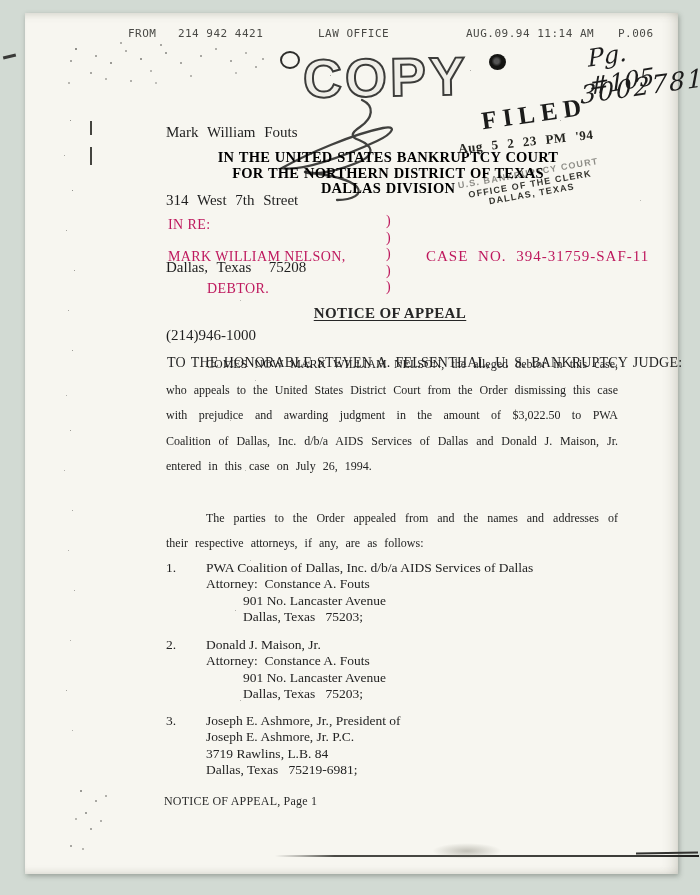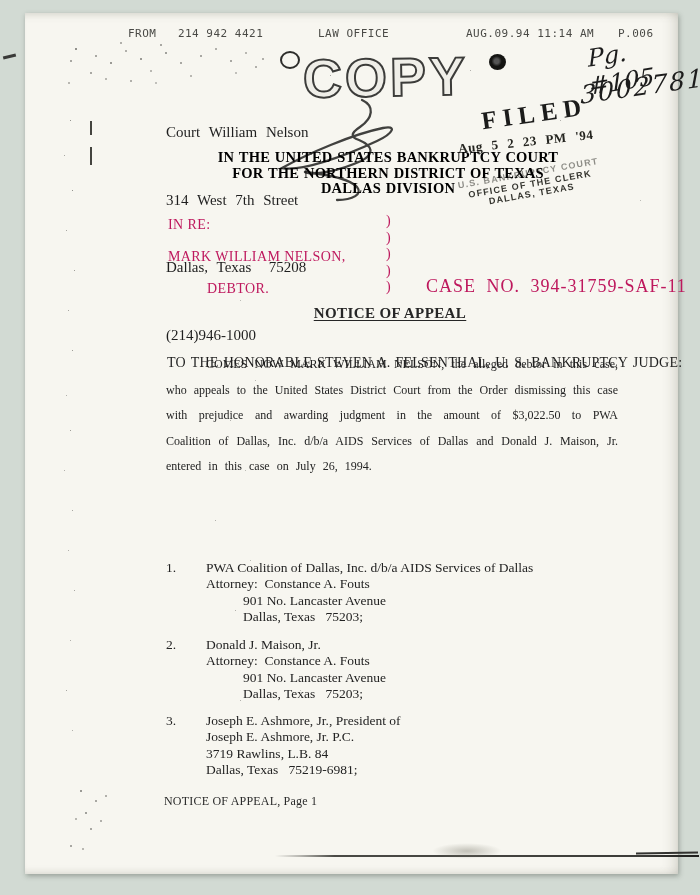--- a/index.html
+++ b/index.html
@@ -44,21 +44,21 @@
 
   
   #heading{left:172px;top:150px;width:432px;text-align:center;font-weight:700;font-size:14.5px;
            line-height:15.6px;letter-spacing:.2px;word-spacing:1px;color:#000000;}
 
   
   .cap{font-size:14px;letter-spacing:.4px;color:#be185d;}
   #in-re{left:168px;top:217px;}
   #debtor-name{left:168px;top:249px;}
   #debtor-label{left:207px;top:281px;}
-  #case-no{left:426px;top:248px;font-size:18px;letter-spacing:1px;word-spacing:5px;margin-top:28px;}
+  #case-no{left:426px;top:248px;font-size:15px;letter-spacing:1px;word-spacing:5px;}
   #parens{left:386px;top:213px;font-size:14px;line-height:16.5px;}
   #parens span{display:block;}
 
   
   #title{left:170px;top:305px;width:440px;text-align:center;font-weight:700;font-size:15px;letter-spacing:.4px;}
   #title span{text-decoration:underline;text-underline-offset:2px;}
   #salutation{left:167px;top:331px;font-size:14px;letter-spacing:.2px;word-spacing:1.5px;color:#1f1f1f;margin-top:24px;}
   .para{left:166px;width:452px;text-align:justify;font-size:12px;color:#232323;word-spacing:4px;}
   #p1{top:352px;line-height:25.6px;text-indent:40px;}
   #p2{top:506px;line-height:24.5px;text-indent:40px;}
@@ -135,21 +135,21 @@
 
   <svg class="abs" id="squiggle" style="left:265px;top:92px;" width="190" height="115" viewBox="0 0 190 115">
     <g fill="none" stroke="#2e2e2c" stroke-width="2.3" stroke-linecap="round" opacity="0.9">
       <path d="M 17 76 C 42 62, 88 42, 118 36 C 132 33, 129 41, 112 49 C 80 64, 36 80, 17 76 Z"></path>
       <path d="M 97 8 C 110 14, 108 26, 95 35 C 86 41, 85 45, 94 48 C 108 54, 110 62, 96 69 C 74 79, 48 84, 40 80"></path>
       <path d="M 40 80 C 58 82, 84 86, 92 95 C 98 102, 88 108, 72 108"></path>
     </g>
   </svg>
 
   <div class="abs pre" id="sender">
-    <div>Court William Nelson</div>
+    <div>Mark William Fouts</div>
     <div>314 West 7th Street</div>
     <div>Dallas, Texas  75208</div>
     <div>(214)946-1000</div>
   </div>
 
   <div class="abs" id="heading">
     <div>IN THE UNITED STATES BANKRUPTCY COURT</div>
     <div>FOR THE NORTHERN DISTRICT OF TEXAS</div>
     <div>DALLAS DIVISION</div>
   </div>
@@ -162,20 +162,21 @@
     <span>)</span>
     <span>)</span>
     <span>)</span>
     <span>)</span>
     <span>)</span>
   </div>
 
   <div class="abs" id="title"><span>NOTICE OF APPEAL</span></div>
   <div class="abs" id="salutation">TO THE HONORABLE STEVEN A. FELSENTHAL, U. S. BANKRUPTCY JUDGE:</div>
   <div class="abs para" id="p1">COMES NOW MARK WILLIAM NELSON, the alleged debtor in this case, who appeals to the United States District Court from the Order dismissing this case with prejudice and awarding judgment in the amount of $3,022.50 to PWA Coalition of Dallas, Inc. d/b/a AIDS Services of Dallas and Donald J. Maison, Jr. entered in this case on July 26, 1994.</div>
+  <div class="abs para" id="p2">The parties to the Order appealed from and the names and addresses of their respective attorneys, if any, are as follows:</div>
 
   <div class="abs party" id="party1">
     <span class="num">1.</span>
     <div class="ind-a">PWA Coalition of Dallas, Inc. d/b/a AIDS Services of Dallas</div>
     <div class="ind-a">Attorney:  Constance A. Fouts</div>
     <div class="ind-b">901 No. Lancaster Avenue</div>
     <div class="ind-b">Dallas, Texas   75203;</div>
   </div>
   <div class="abs party" id="party2">
     <span class="num">2.</span>

